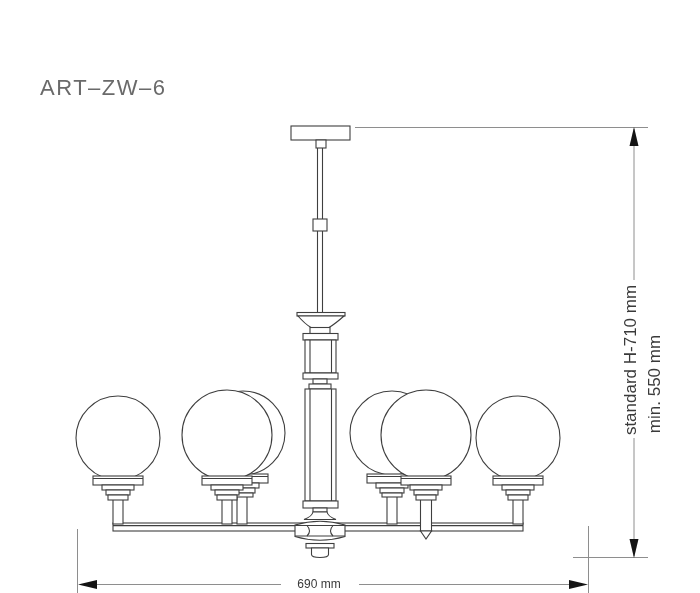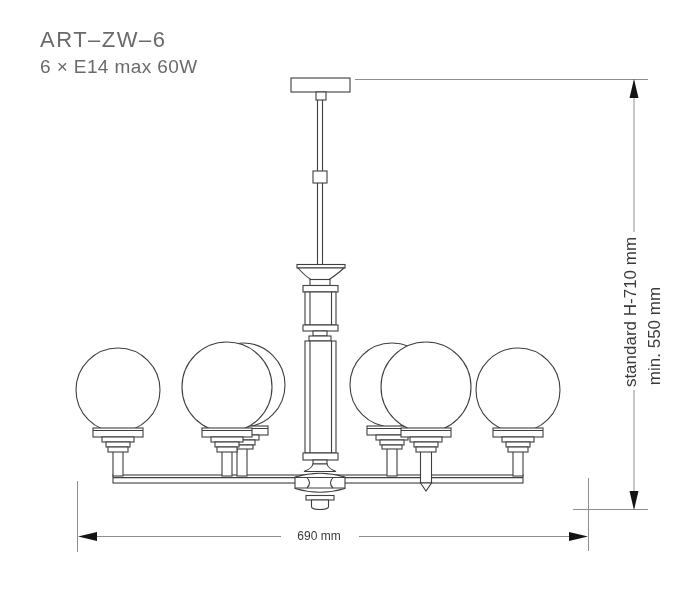--- a/index.html
+++ b/index.html
@@ -1,21 +1,21 @@
 <!DOCTYPE html>
 <html><head>
 <meta charset="utf-8">
 <style>
   html,body{margin:0;padding:0;}
   body{
     width:700px;height:593px;position:relative;overflow:hidden;
     background:#ffffff;
     font-family:"Liberation Sans", sans-serif;
   }
-  #stage{position:absolute;inset:0;width:700px;height:499px;}
+  #stage{position:absolute;inset:0;width:700px;height:499px;margin-top:48px;}
   svg{position:absolute;left:0;top:0;}
   .label{position:absolute;white-space:nowrap;}
   #product-code{
     left:40px;top:27px;font-size:22px;color:#6a6a6a;letter-spacing:1.5px;
   }
   #product-spec{
     left:40px;top:56px;font-size:19px;color:#6a6a6a;letter-spacing:.4px;
   }
   .dim-text{color:#3a3a3a;font-size:17px;}
   #width-label{
@@ -163,18 +163,17 @@
 
         <g fill="#ffffff">
           <rect x="306" y="495.5" width="28" height="4.5"></rect>
           <path d="M311.5 500 H328.5 V506.5 Q328.5 509.5 320 509.5 Q311.5 509.5 311.5 506.5 Z"></path>
         </g>
       </g>
     </g>
   </svg>
 
   <div class="label" id="product-code">ART–ZW–6</div>
-  <div class="label" id="product-spec">6 × E14 max 60W</div>
 
   <div class="label" id="width-label">690 mm</div>
   <div class="label dim-text" id="height-standard-label">standard H-710 mm</div>
   <div class="label dim-text" id="height-min-label">min. 550 mm</div>
 </div>
 
 </body></html>

